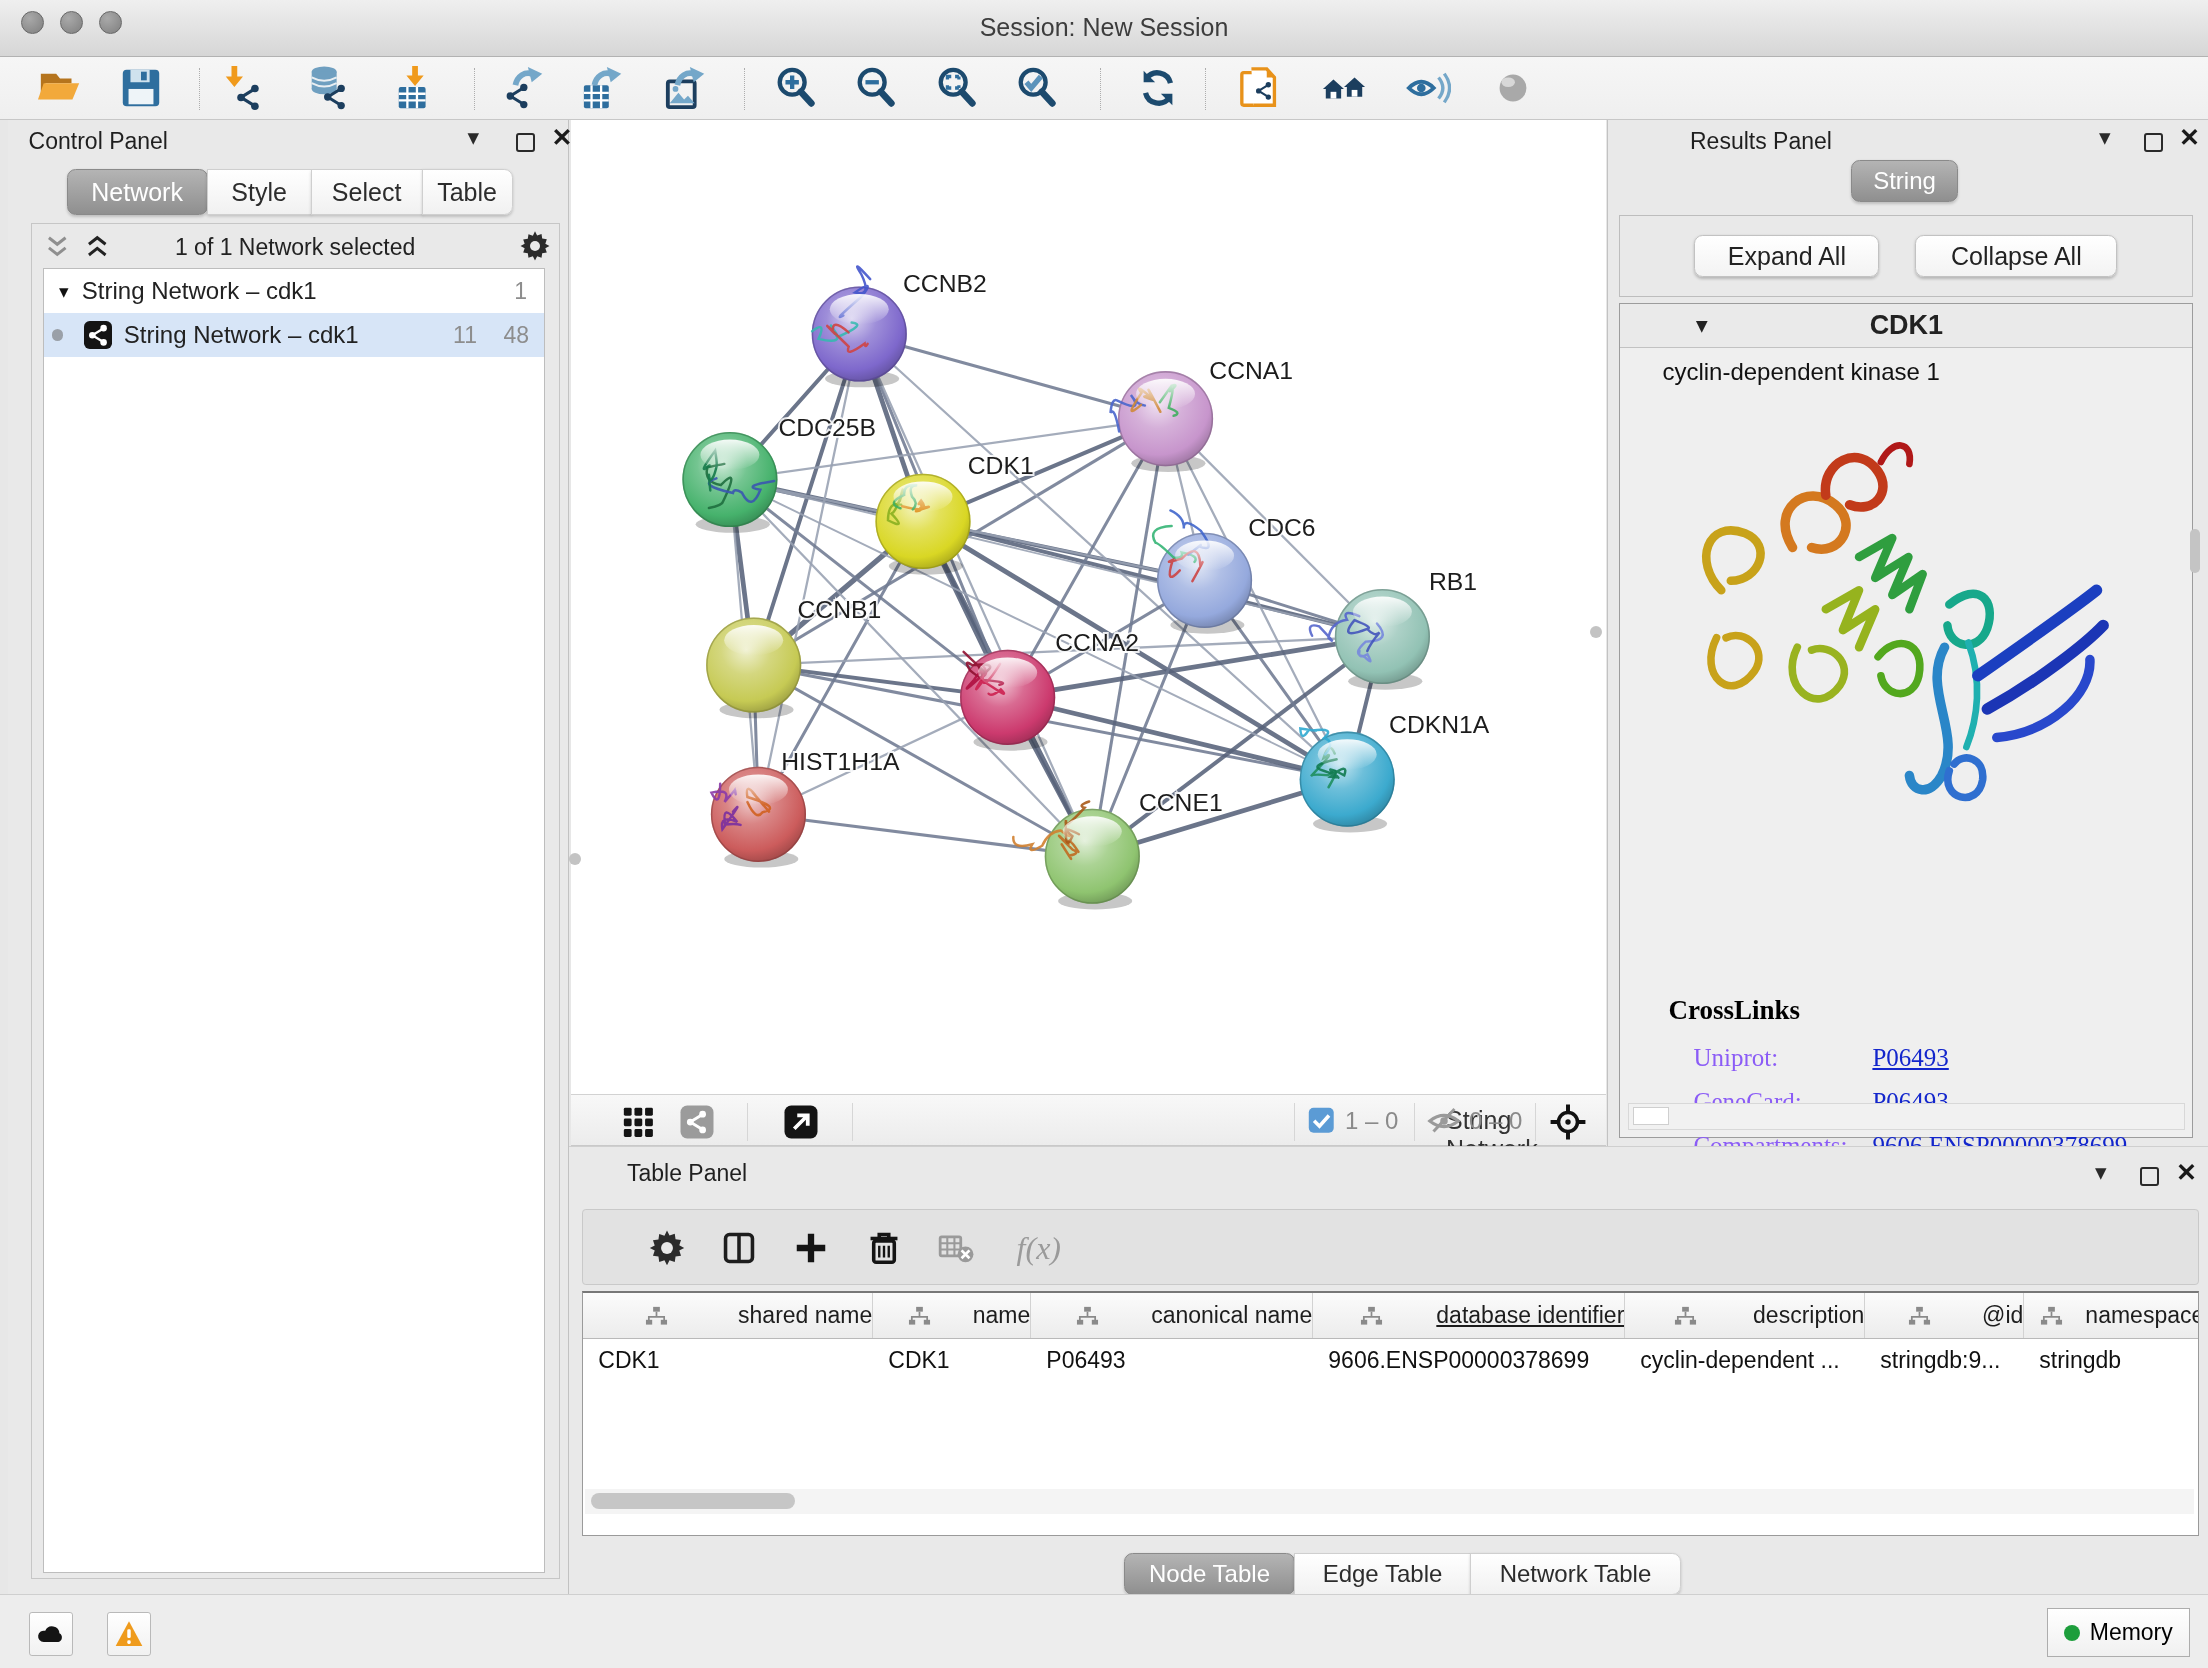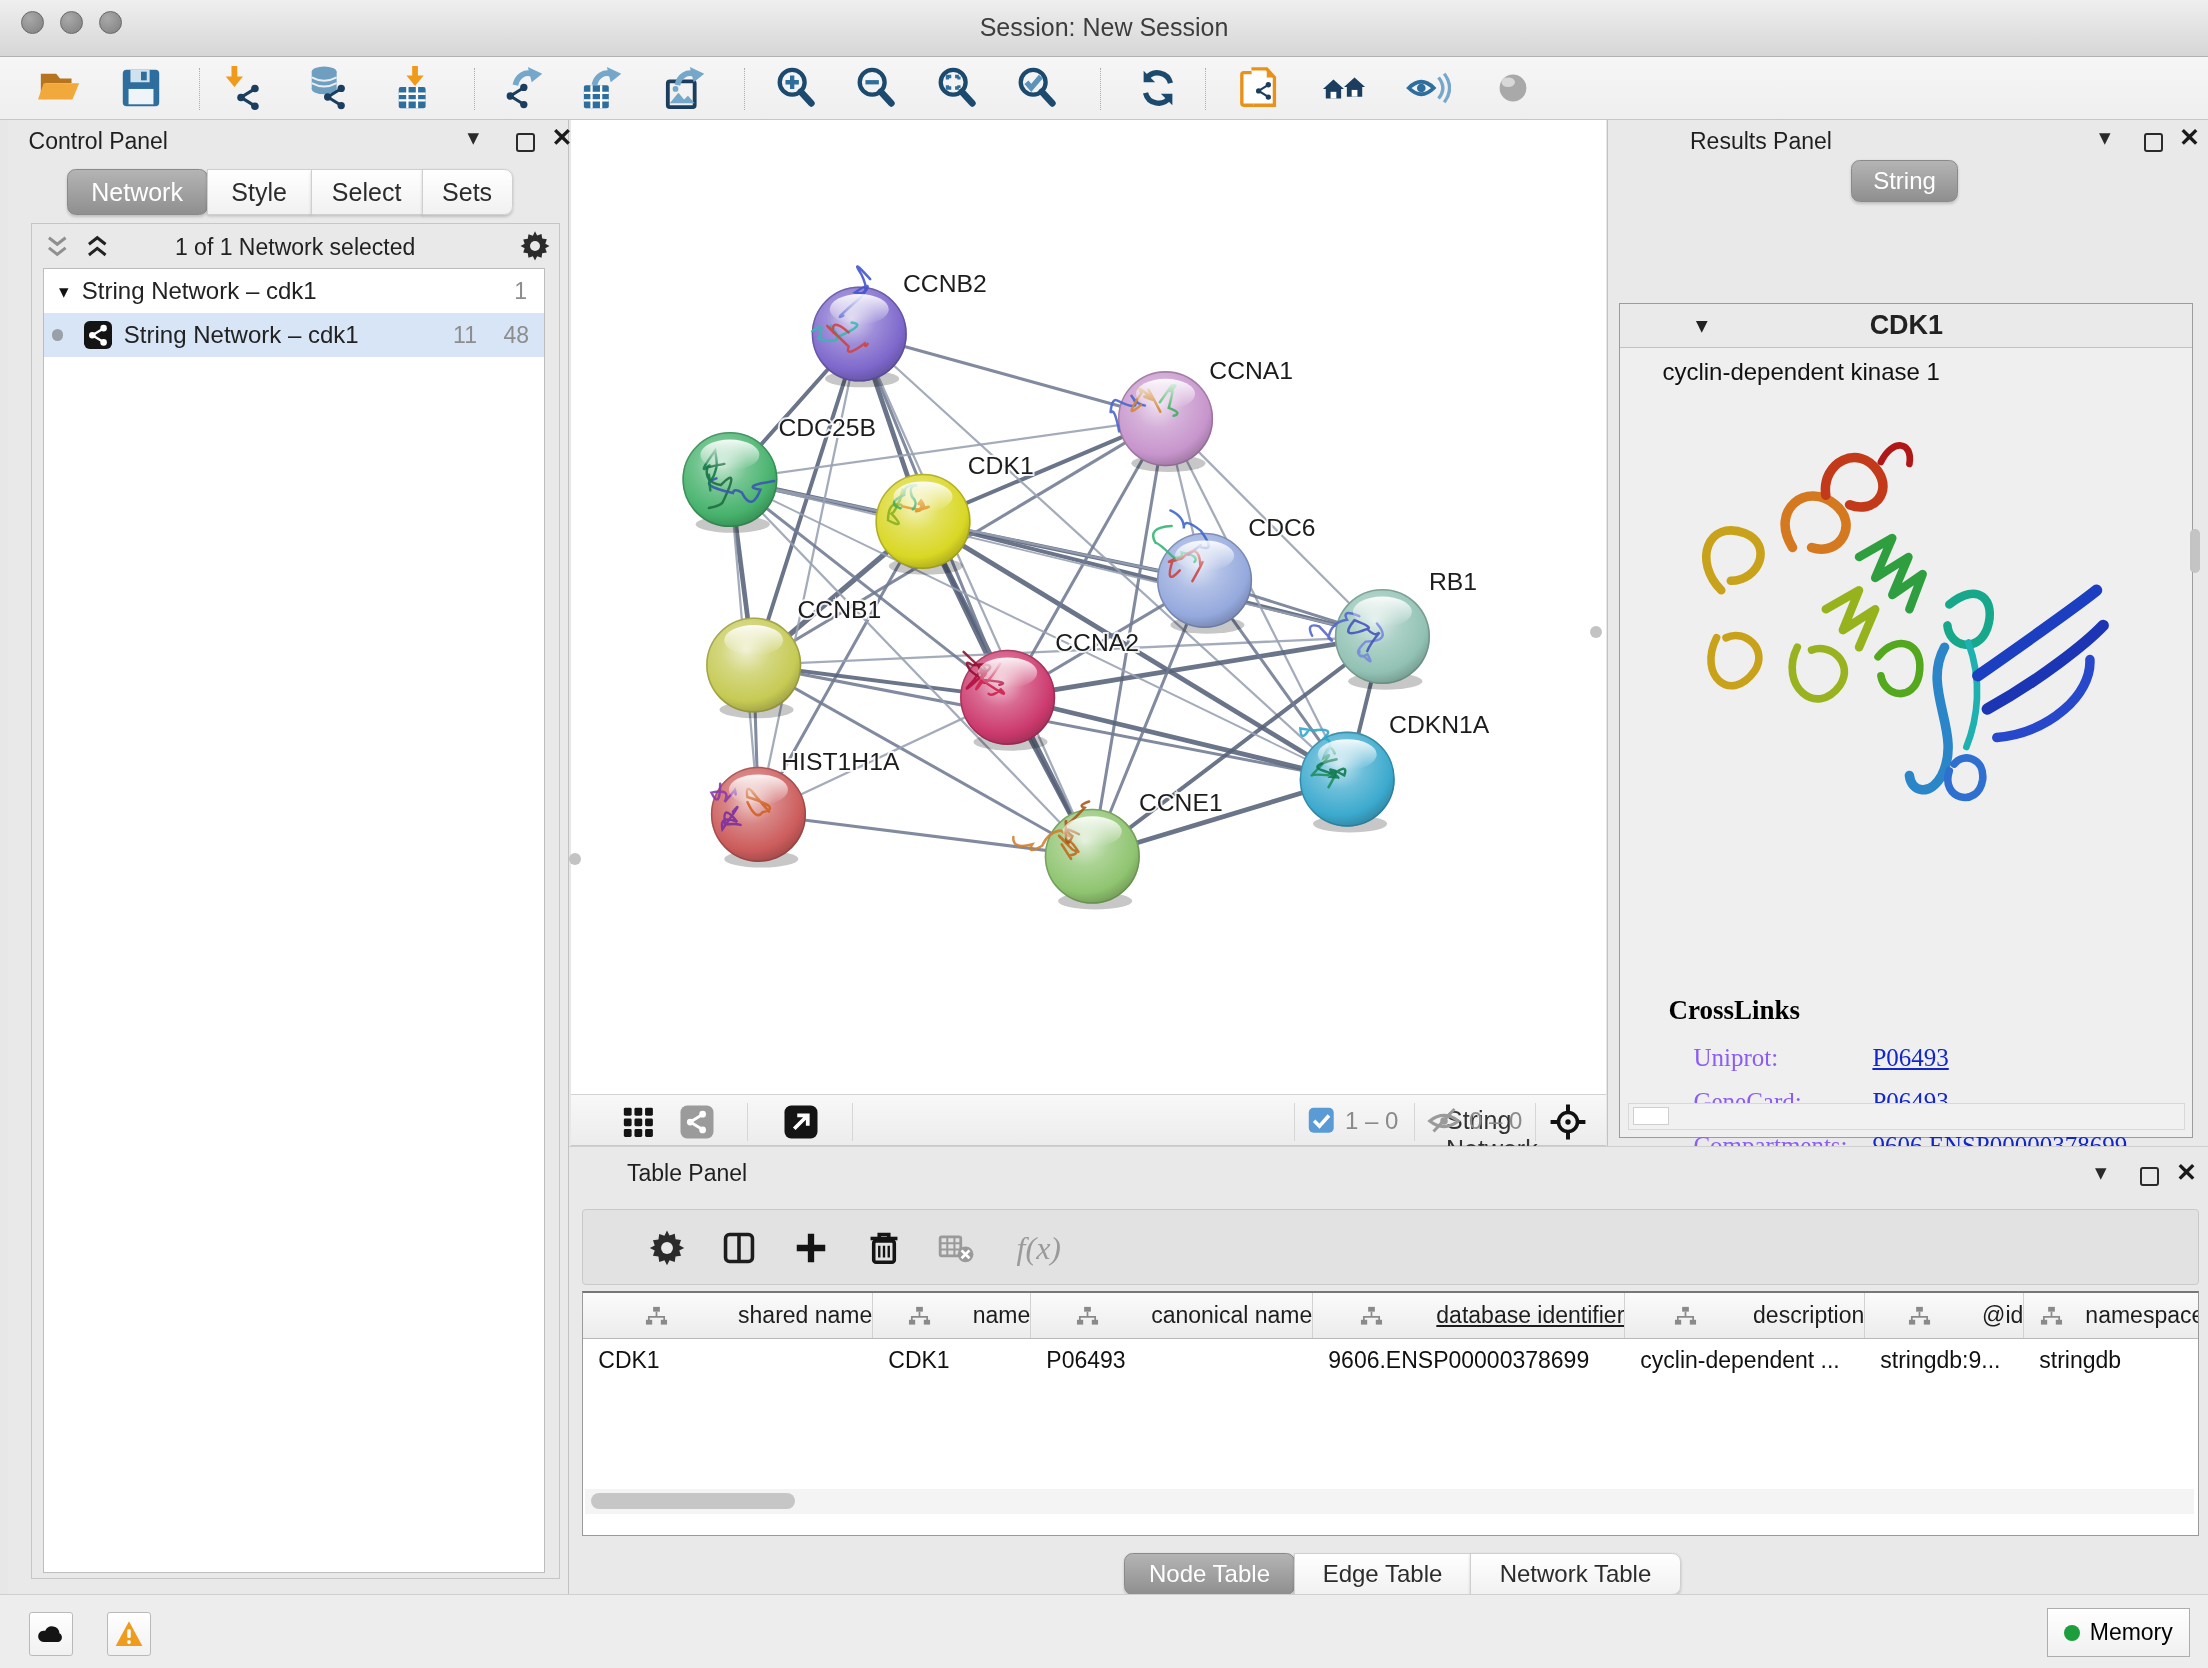--- a/index.html
+++ b/index.html
@@ -341,21 +341,21 @@
 
   <div class="control-panel">
     <div style="position:absolute;left:21px;top:7.6px" class="panel-title">Control Panel</div>
     <button class="ph-ic" style="left:460px;top:1.9px"><span class="ph-caret">▾</span></button>
     <button class="ph-ic" style="left:508px;top:7.6px"><span class="ph-square"></span></button>
     <button class="ph-ic" style="left:544px;top:1.9px"><span class="ph-x">✕</span></button>
     <div class="seg" style="left:59px;top:49px" id="cp-tabs">
         <span class="tab sel" style="width: 141px; height: 46px; line-height: 44px; font-size: 25px;">Network</span>
         <span class="tab" style="width: 105px; height: 46px; line-height: 44px; font-size: 25px;">Style</span>
         <span class="tab" style="width: 112px; height: 46px; line-height: 44px; font-size: 25px;">Select</span>
-        <span class="tab" style="width: 91px; height: 46px; line-height: 44px; font-size: 25px;">Sets</span>
+        <span class="tab" style="width: 91px; height: 46px; line-height: 44px; font-size: 25px;">Table</span>
       </div>
     <div class="cp-frame">
       <button class="ph-ic" style="left:11.4px;top:7.6px">
           <span class="ic" style="width:28.5px;height:28.5px">
             <svg viewBox="0 0 48 48">
               <g fill="none" stroke="#8f8f8f" stroke-width="5">
                 <path d="M10 8l14 11 14-11M10 25l14 11 14-11"></path>
               </g>
             </svg>
           </span>
@@ -716,20 +716,24 @@
       </button>
   </div>
 
   <div class="results-panel">
     <div style="position:absolute;left:82px;top:7.6px" class="panel-title">Results Panel</div>
     <button class="ph-ic" style="left:491px;top:1.9px"><span class="ph-caret">▾</span></button>
     <button class="ph-ic" style="left:536px;top:7.6px"><span class="ph-square"></span></button>
     <button class="ph-ic" style="left:571px;top:1.9px"><span class="ph-x">✕</span></button>
     <div class="seg" style="left:243px;top:40px">
       <span class="tab sel" style="width:107px;height:42px;line-height:40px;font-size:24px">String</span>
+    </div>
+    <div class="rp-box" style="left:11.4px;top:95px;width:574px;height:82px">
+      <button class="btn-w" style="position:absolute;left:74px;top:19px;width:185px">Expand All</button>
+      <button class="btn-w" style="position:absolute;left:295px;top:19px;width:202px">Collapse All</button>
     </div>
     <div class="rp-content">
       <div class="gene-head">
         <span class="caret">▾</span>
         <span>CDK1</span>
       </div>
       <div class="gene-desc">cyclin-dependent kinase 1</div>
       <svg width="487" height="399" viewBox="0 0 512 420" style="position:absolute;left:44px;top:101px">
         <g fill="none" stroke-linecap="round" stroke-linejoin="round">
           <path d="M60,195 C30,165 45,120 85,135 C115,147 100,185 70,185" stroke="#c8a21a" stroke-width="9"></path>

